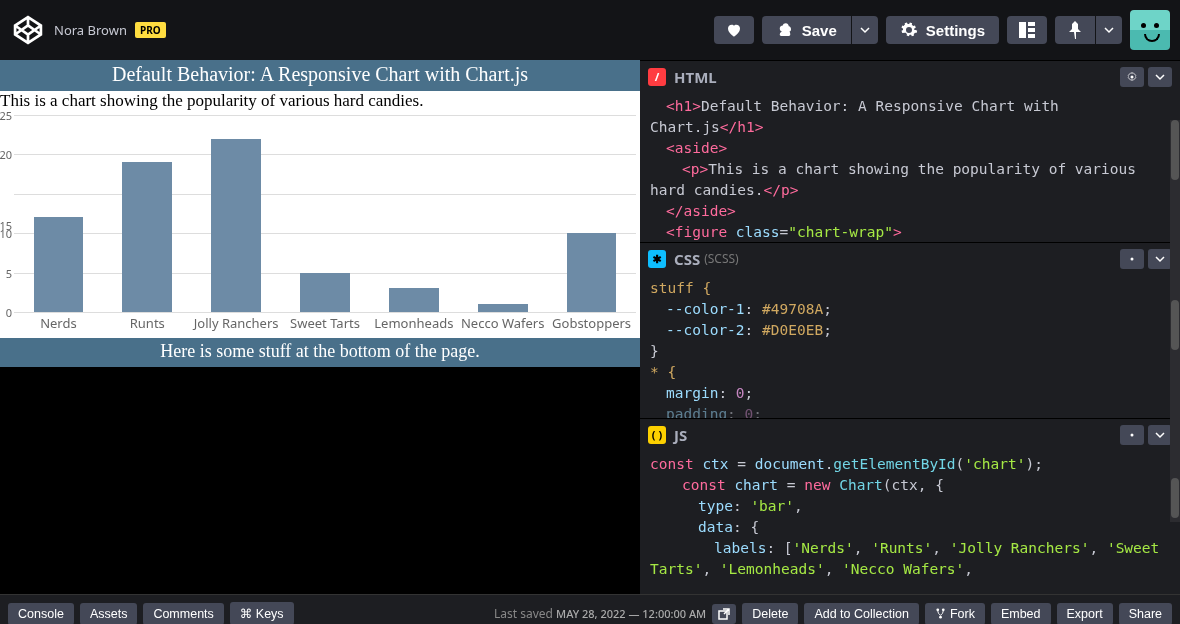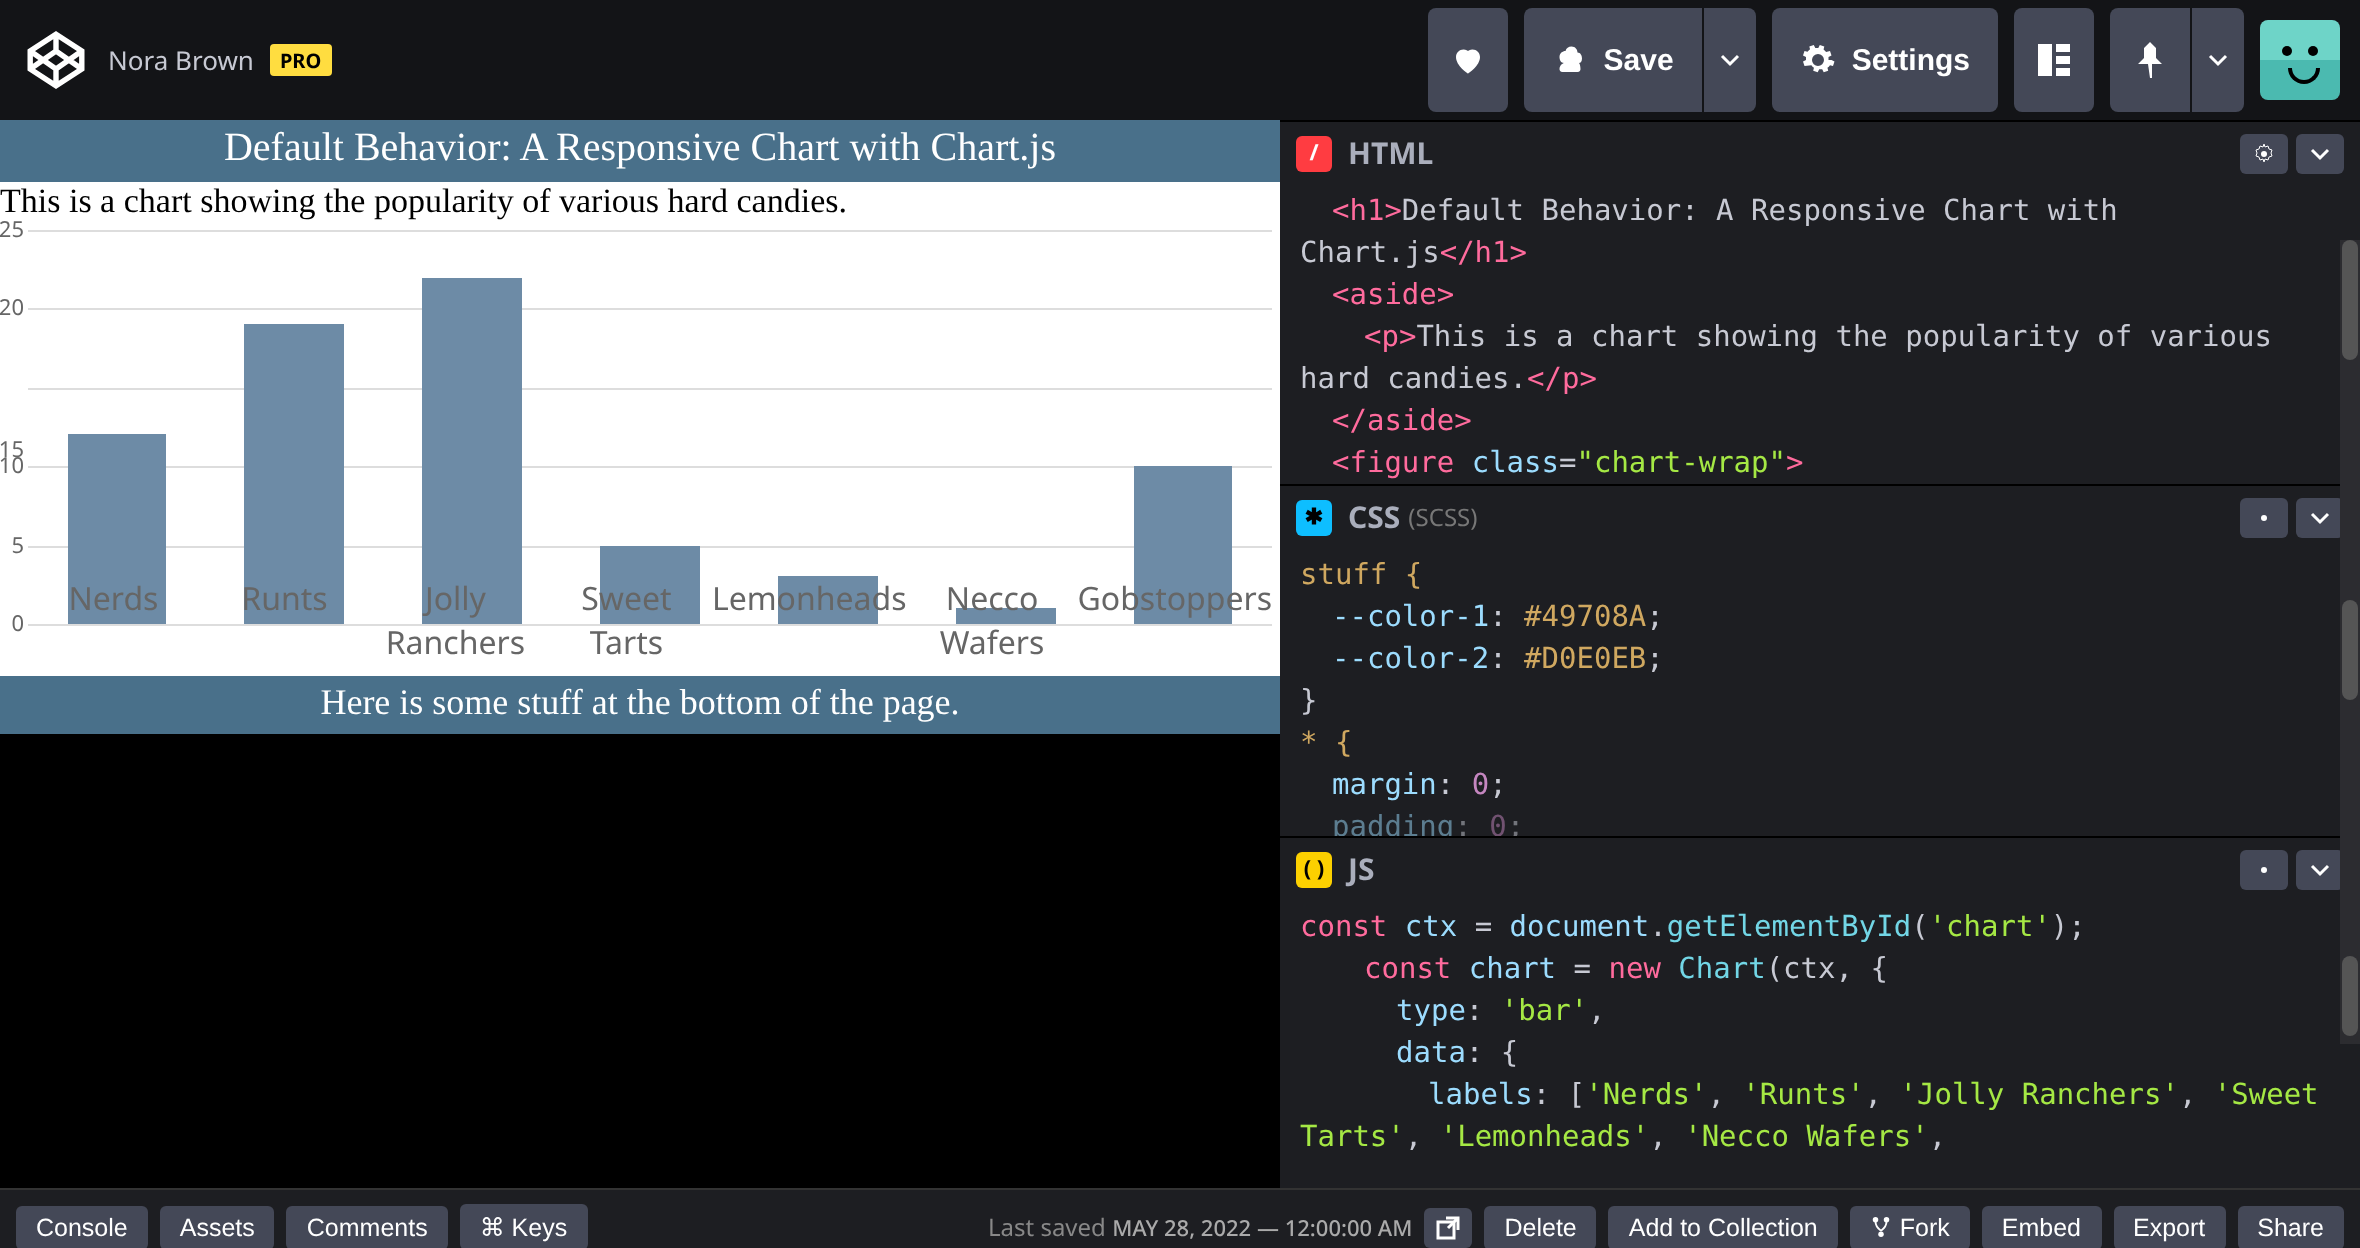--- a/index.html
+++ b/index.html
@@ -8,21 +8,21 @@
 .header { height: 60px; background: #131417; display: flex; align-items: center; padding: 0 10px; gap: 8px; }
 .logo-box { width: 36px; height: 36px; display: flex; align-items: center; justify-content: center; }
 .title-block { flex: 1; }
 .title-line { display:flex; align-items:center; gap:6px; }
 .title { font-size: 18px; font-weight: 700; color: #fff; }
 .pencil { color:#fff; }
 .author-line { display:flex; align-items:center; gap:8px; }
 .author { font-size: 13px; color:#c7c9d3; }
 .pro-badge { background:#ffdd40; color:#000; font-size:10px; font-weight:700; padding:1px 5px; border-radius:2px; }
 
-.hbtn { background:#444857; border:none; color:#fff; height:52px; padding:0 14px; border-radius:4px; display:flex; align-items:center; gap:8px; font-size:15px; font-weight:600; cursor:pointer; }
+.hbtn { background:#444857; border:none; color:#fff; height:28px; padding:0 14px; border-radius:4px; display:flex; align-items:center; gap:8px; font-size:15px; font-weight:600; cursor:pointer; }
 .hbtn.icon-only { padding:0; width:40px; justify-content:center;}
 .hbtn.narrow { padding:0; width:26px; justify-content:center;}
 .btn-group { display:flex; gap:1px; }
 .btn-group .hbtn { border-radius:0;}
 .btn-group .hbtn:first-child { border-top-left-radius:4px; border-bottom-left-radius:4px;}
 .btn-group .hbtn:last-child { border-top-right-radius:4px; border-bottom-right-radius:4px;}
 .avatar { width:40px; height:40px; border-radius:4px; background:linear-gradient(#6ed4c8 50%, #4bbab0 50%); position:relative;}
 .avatar::after{content:""; position:absolute; left:11px; top:13px; width:5px; height:5px; background:#000; border-radius:50%; box-shadow:13px 0 #000;}
 .avatar::before{content:""; position:absolute; left:14px; top:24px; width:12px; height:6px; border:2px solid #000; border-top:none; border-radius:0 0 12px 12px;}
 
@@ -32,21 +32,21 @@
 .preview .desc { font-family:"Times New Roman",serif; font-size:17px; padding:0 0 0 0px; }
 .plot-area { flex:1; position:relative; padding: 0 4px 0 14px; }
 .yaxis { position:absolute; left:0; top:4px; bottom:26px; width:14px; }
 .ytick { position:absolute; right:2px; font-size:11px; color:#666; transform:translateY(-50%); }
 .grid { position:absolute; left:14px; right:4px; top:4px; bottom:26px; }
 .gline { position:absolute; left:0; right:0; height:1px; background:#ddd; }
 .bars { position:absolute; left:14px; right:4px; top:4px; bottom:26px; display:flex; align-items:flex-end; }
 .bar-slot { flex:1; display:flex; justify-content:center; align-items:flex-end; height:100%; }
 .bar { width:56%; background:#6d8ba6; }
 .xlabels { position:absolute; left:14px; right:4px; bottom:6px; display:flex; }
-.xlabel { flex:1; text-align:center; font-size:16px; color:#666; }
+.xlabel { flex:1; text-align:center; font-size:13px; color:#666; }
 .footer-band { background:#49708a; color:#fff; font-family:"Times New Roman",serif; font-weight:400; font-size:18px; text-align:center; padding:3px 0 5px;}
 
 .editors { flex:1; display:flex; flex-direction:column; background:#1d1e22; }
 .panel { display:flex; flex-direction:column; overflow:hidden; }
 .panel:nth-child(1){height:182px;}
 .panel:nth-child(2){height:176px;}
 .panel:nth-child(3){flex:1;}
 .panel-head { height:32px; background:#1d1e22; display:flex; align-items:center; padding:0 8px; border-top:1px solid #000;}
 .panel-head .lang-badge { width:18px; height:18px; border-radius:3px; display:flex; align-items:center; justify-content:center; font-size:11px; font-weight:700; margin-right:8px;}
 .lang-html{background:#ff3c41;color:#fff;}

